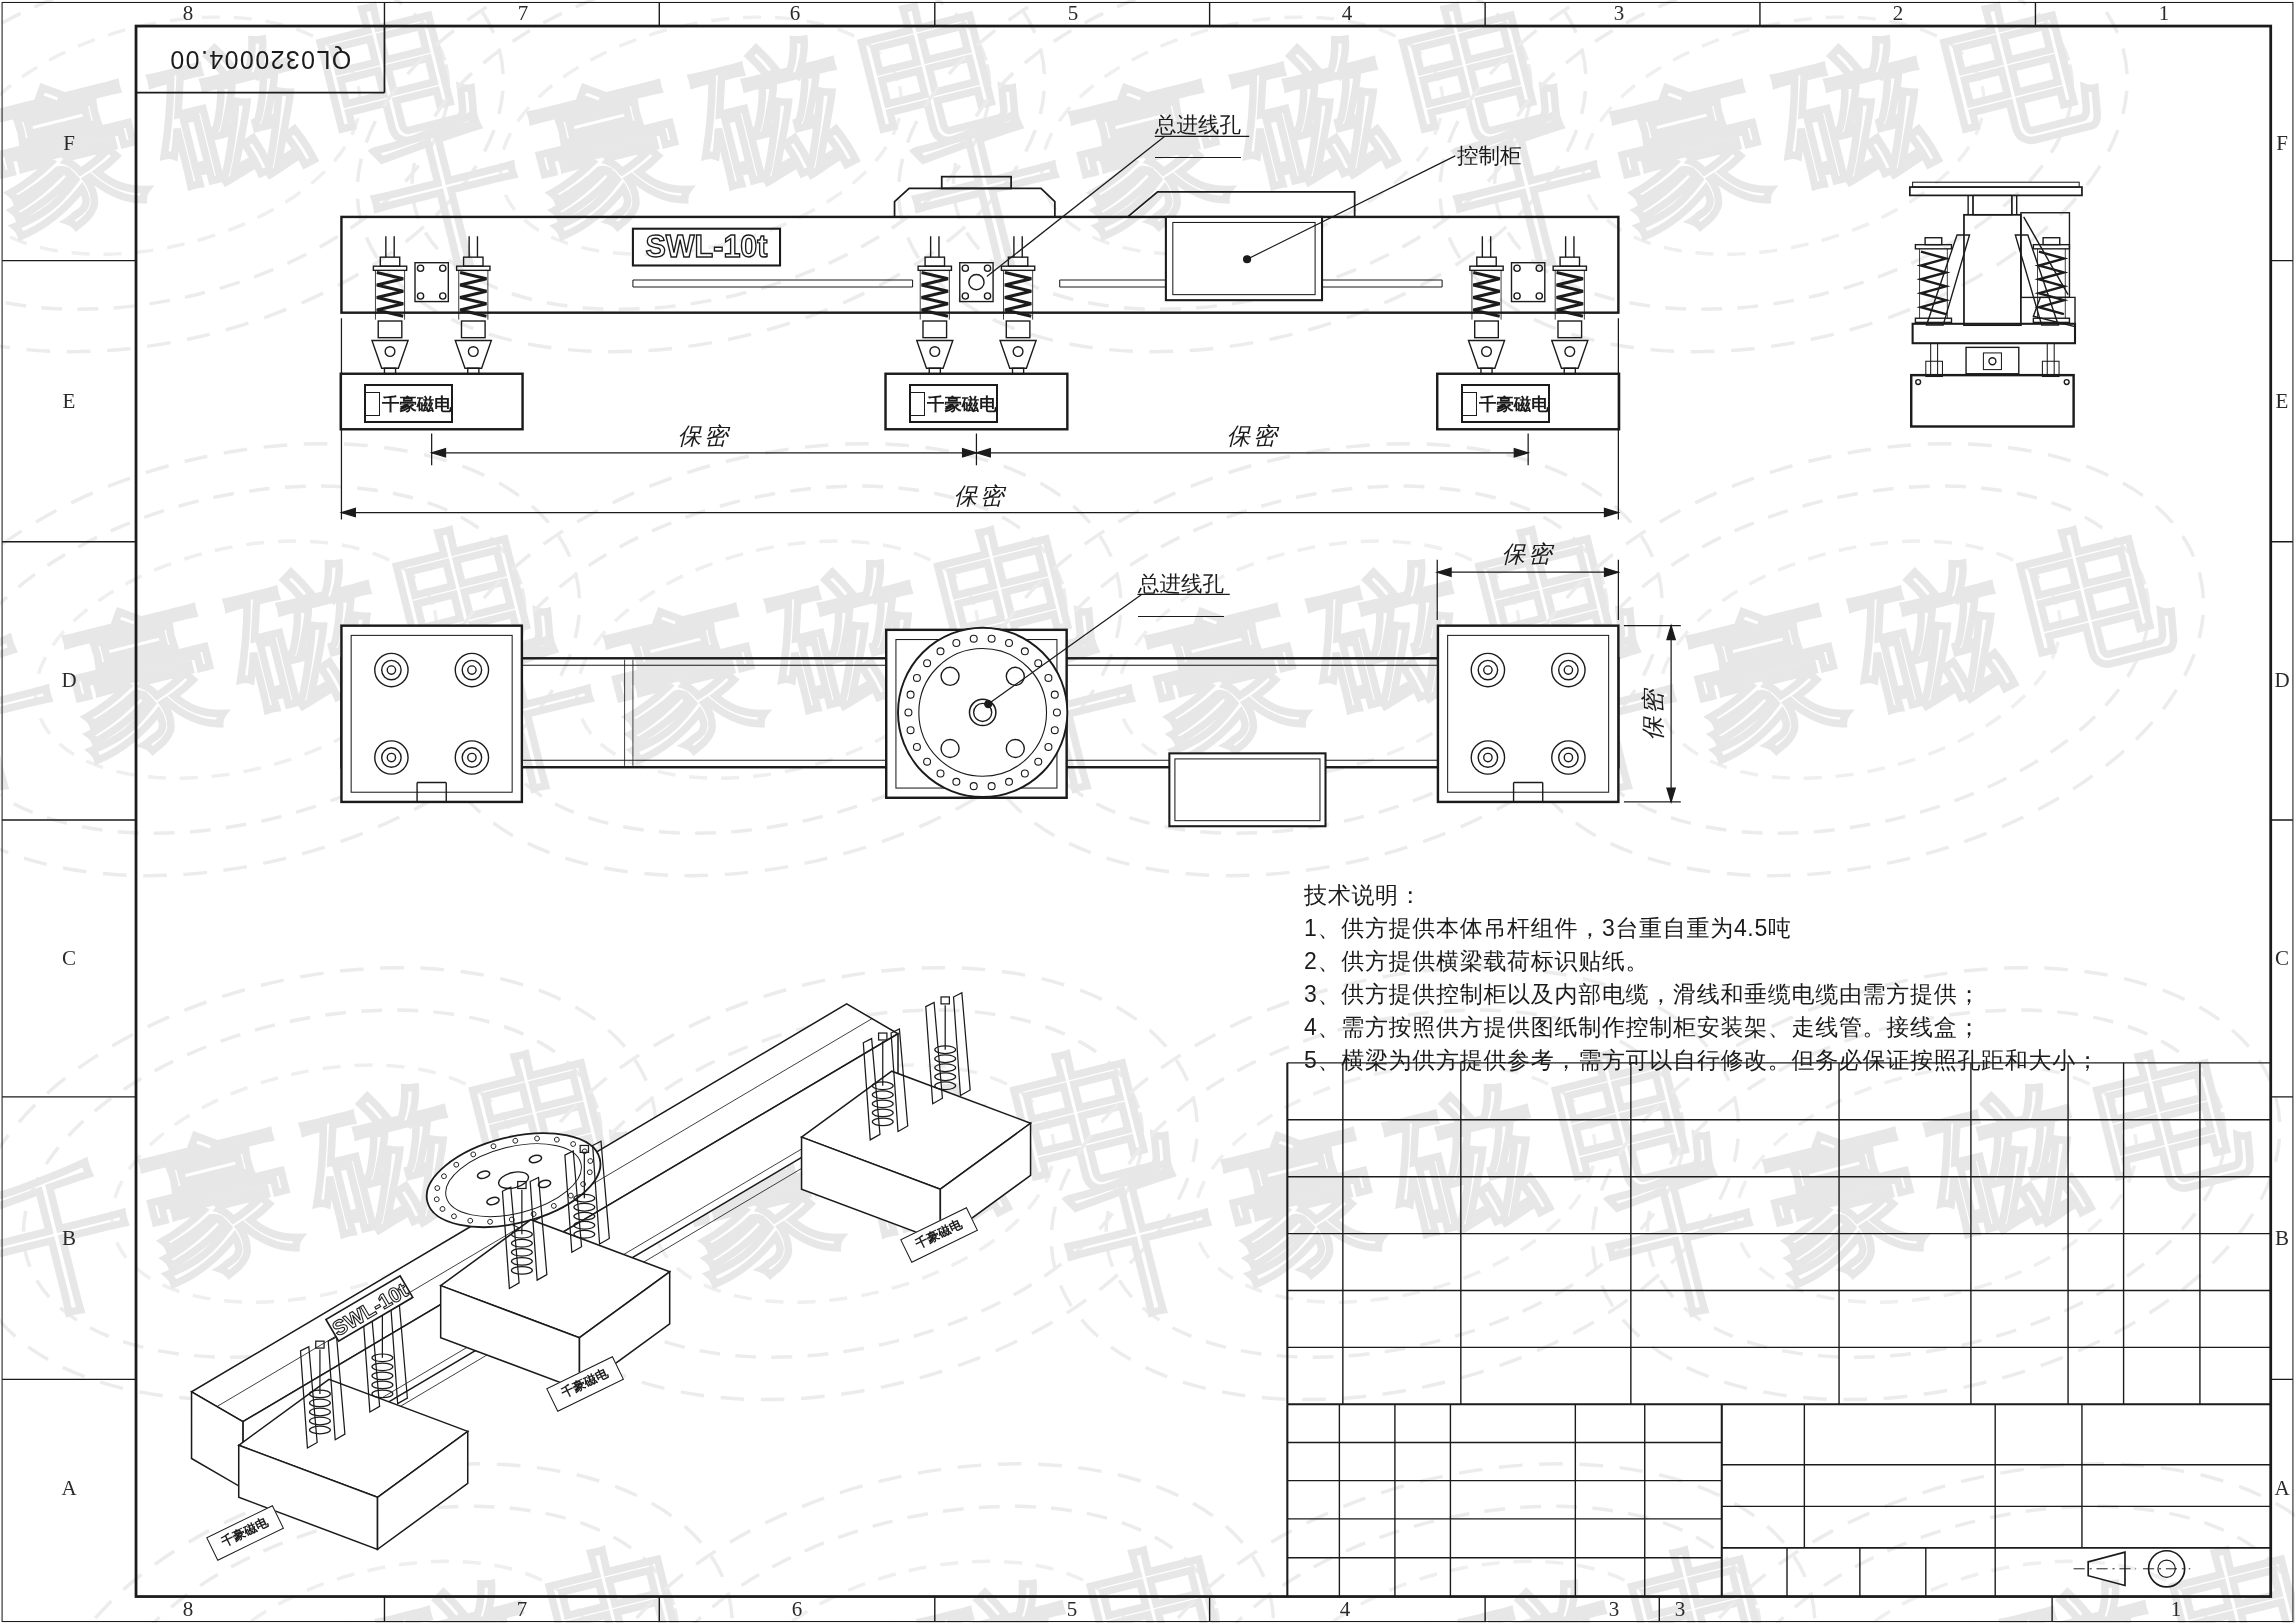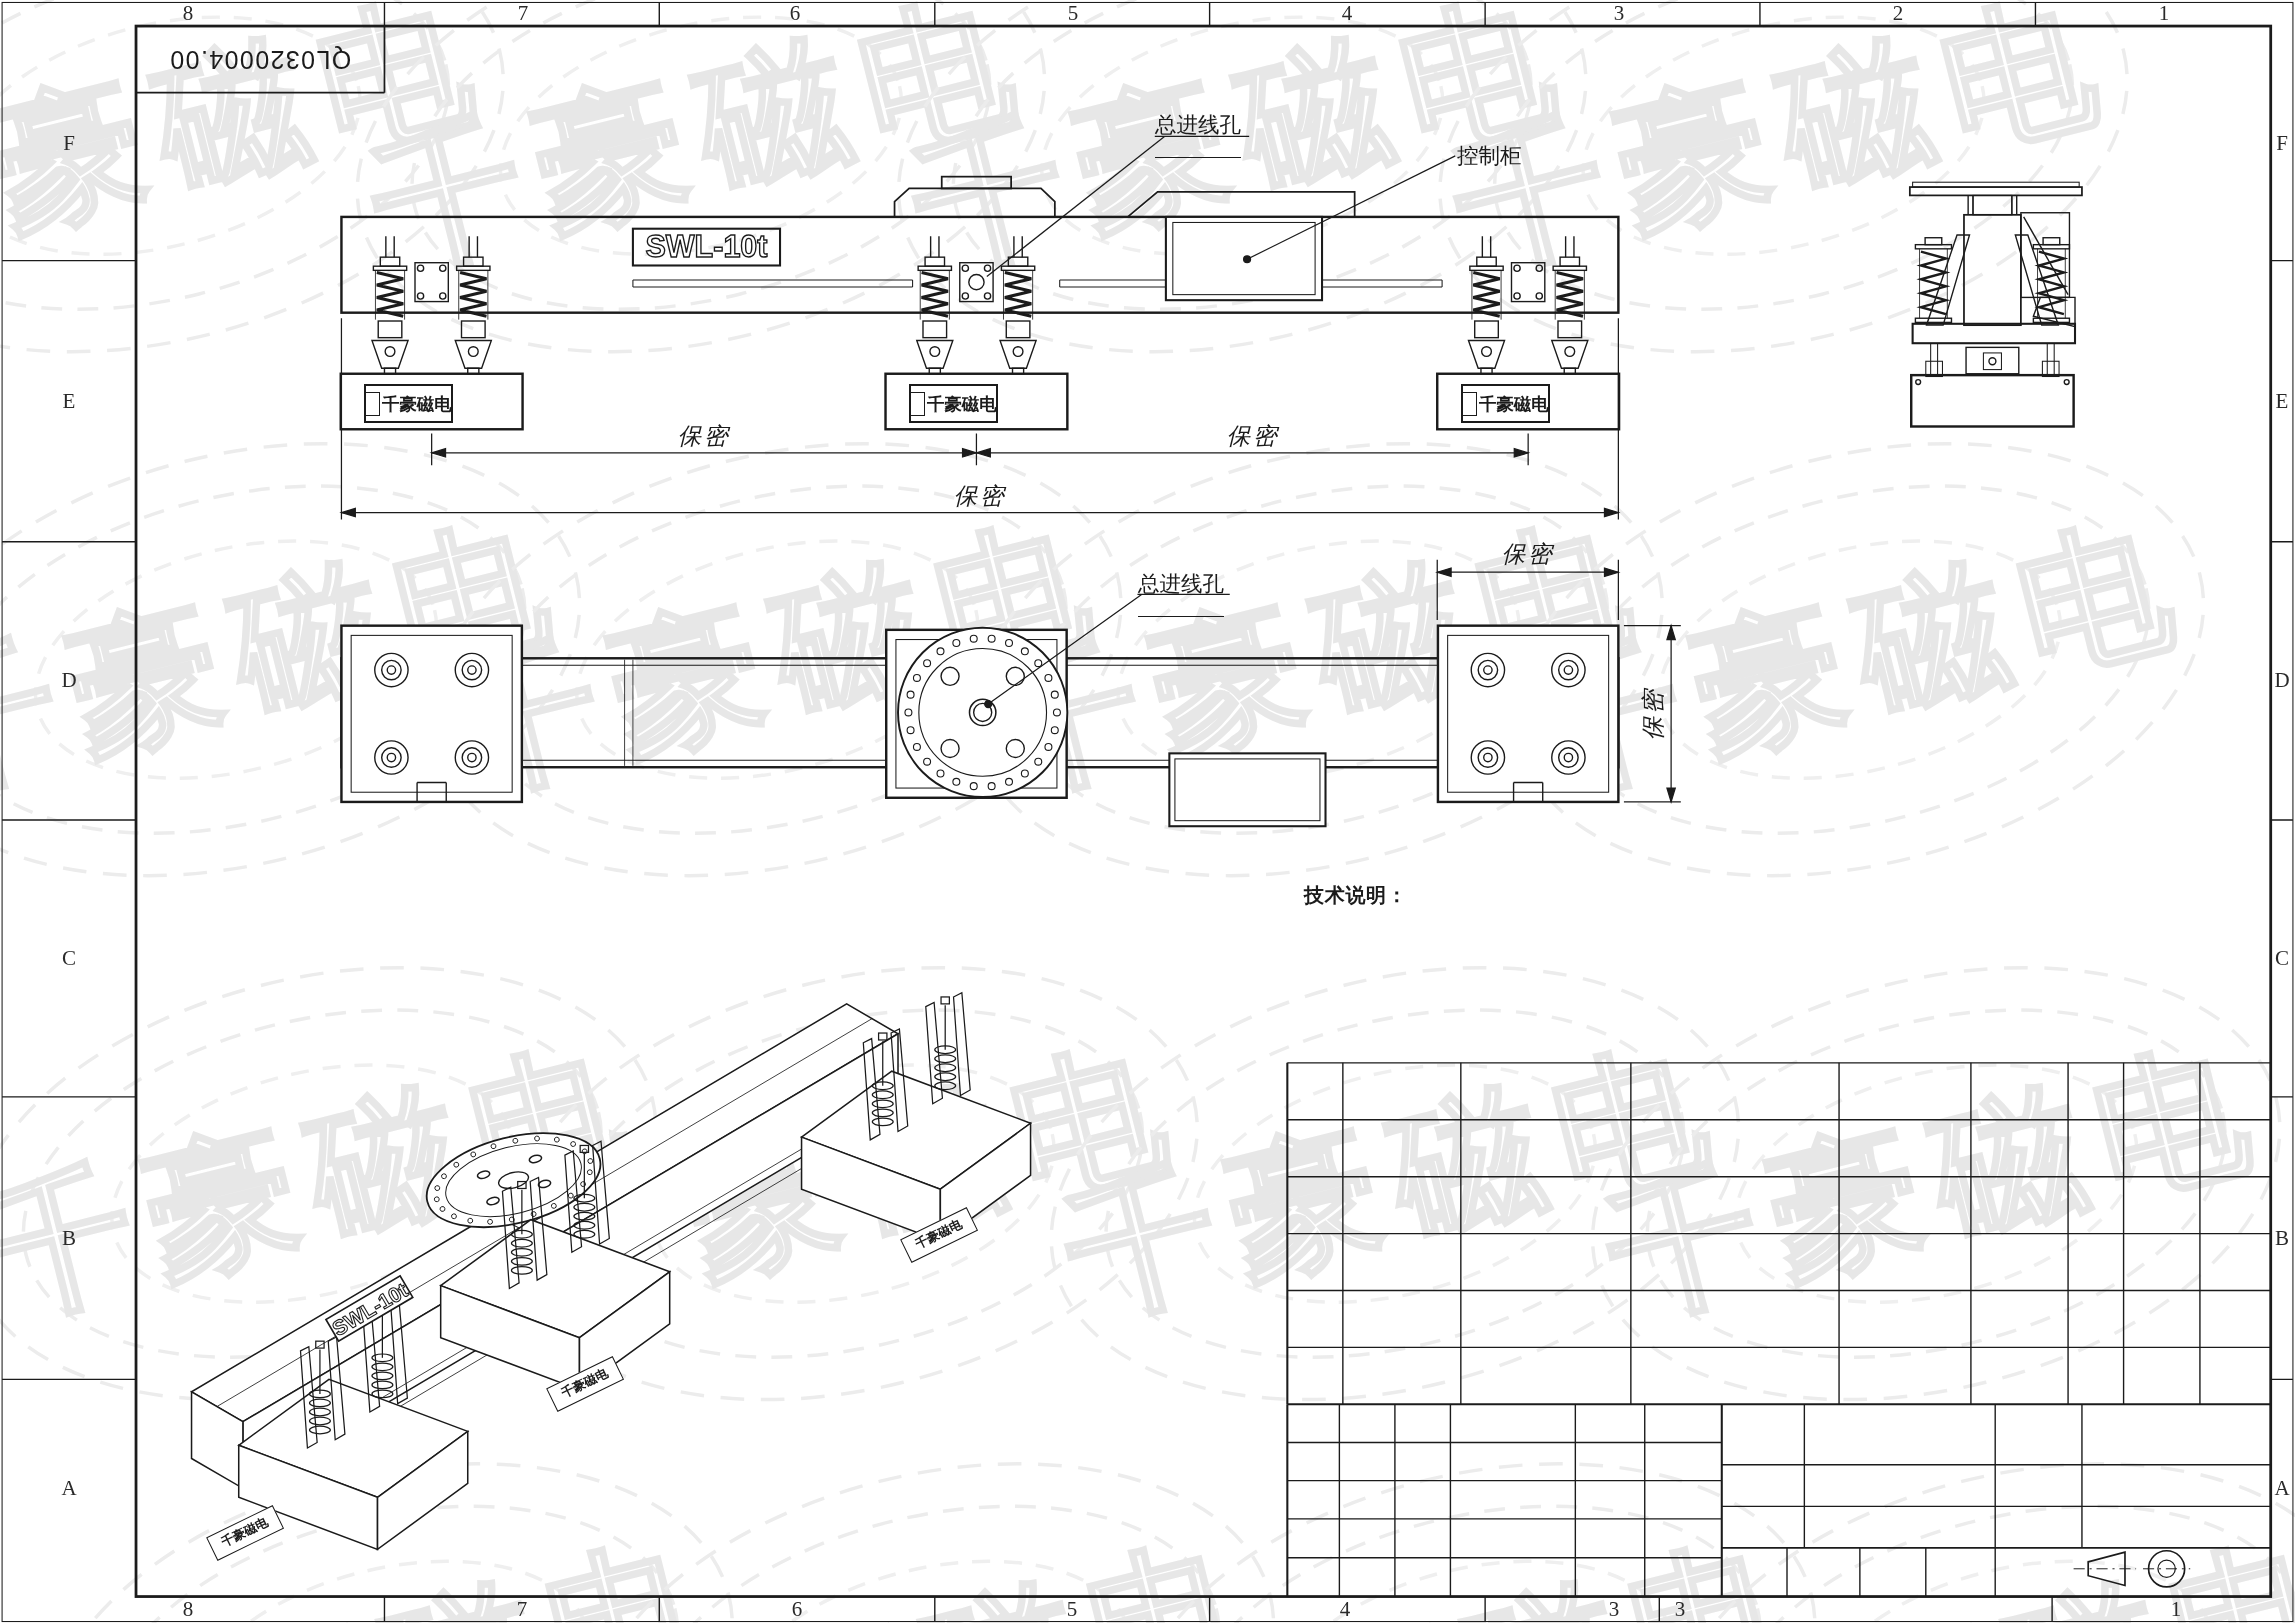--- a/index.html
+++ b/index.html
@@ -10,21 +10,21 @@
               font-size:21px;color:#2a2a2a;}
   .cad-label{position:absolute;font-size:21.5px;white-space:nowrap;color:#1b1b1b;}
   .underlined{border-bottom:1.4px solid #1b1b1b;padding-bottom:18px;}
   .dim-text{position:absolute;transform:translate(-50%,-50%);font-size:23.6px;font-style:italic;
             white-space:nowrap;letter-spacing:2.8px;}
   .dim-text.vert{transform:translate(-50%,-50%) rotate(-90deg);}
   .corner-num{position:absolute;left:136px;top:26px;width:248px;height:67px;display:flex;
               align-items:center;justify-content:center;}
   .corner-num span{transform:rotate(180deg);font-size:25px;letter-spacing:1.4px;}
   .notes{position:absolute;left:1304px;top:879px;width:944px;}
-  .notes .note-line{font-size:20px;line-height:33px;white-space:nowrap;letter-spacing:0.7px;font-weight:bold;}
+  .notes .note-line{font-size:23px;line-height:33px;white-space:nowrap;letter-spacing:0.7px;}
   .nameplate{position:absolute;width:85px;height:35px;border:2.1px solid #1b1b1b;display:flex;
              align-items:center;justify-content:center;gap:2.1px;background:#fff;}
   .nameplate .logo{width:12.5px;height:22px;border:1.7px solid #1b1b1b;flex:0 0 auto;}
   .nameplate .brand{font-size:17.4px;font-weight:bold;white-space:nowrap;letter-spacing:0px;}
   .iso-nameplate{position:absolute;width:72px;height:23.6px;border:1.7px solid #1b1b1b;background:#fff;
                  display:flex;align-items:center;justify-content:center;transform:rotate(-26deg);}
   .iso-nameplate .brand{font-size:12.5px;font-weight:bold;white-space:nowrap;}
 </style>
 </head>
 <body>
@@ -600,16 +600,23 @@
       <div class="iso-nameplate" style="left: 548px; top: 1371px;">
         <span class="brand">千豪磁电</span>
       </div>
       <div class="iso-nameplate" style="left: 902px; top: 1222px;">
         <span class="brand">千豪磁电</span>
       </div>
     </div>
 
   <div class="notes">
     <div class="note-line">技术说明：</div>
+    <div id="note-items">
+        <div class="note-line">1、供方提供本体吊杆组件，3台重自重为4.5吨</div>
+        <div class="note-line">2、供方提供横梁载荷标识贴纸。</div>
+        <div class="note-line">3、供方提供控制柜以及内部电缆，滑线和垂缆电缆由需方提供；</div>
+        <div class="note-line">4、需方按照供方提供图纸制作控制柜安装架、走线管。接线盒；</div>
+        <div class="note-line">5、横梁为供方提供参考，需方可以自行修改。但务必保证按照孔距和大小；</div>
+      </div>
   </div>
 
 </div>
 
 
 </body></html>

